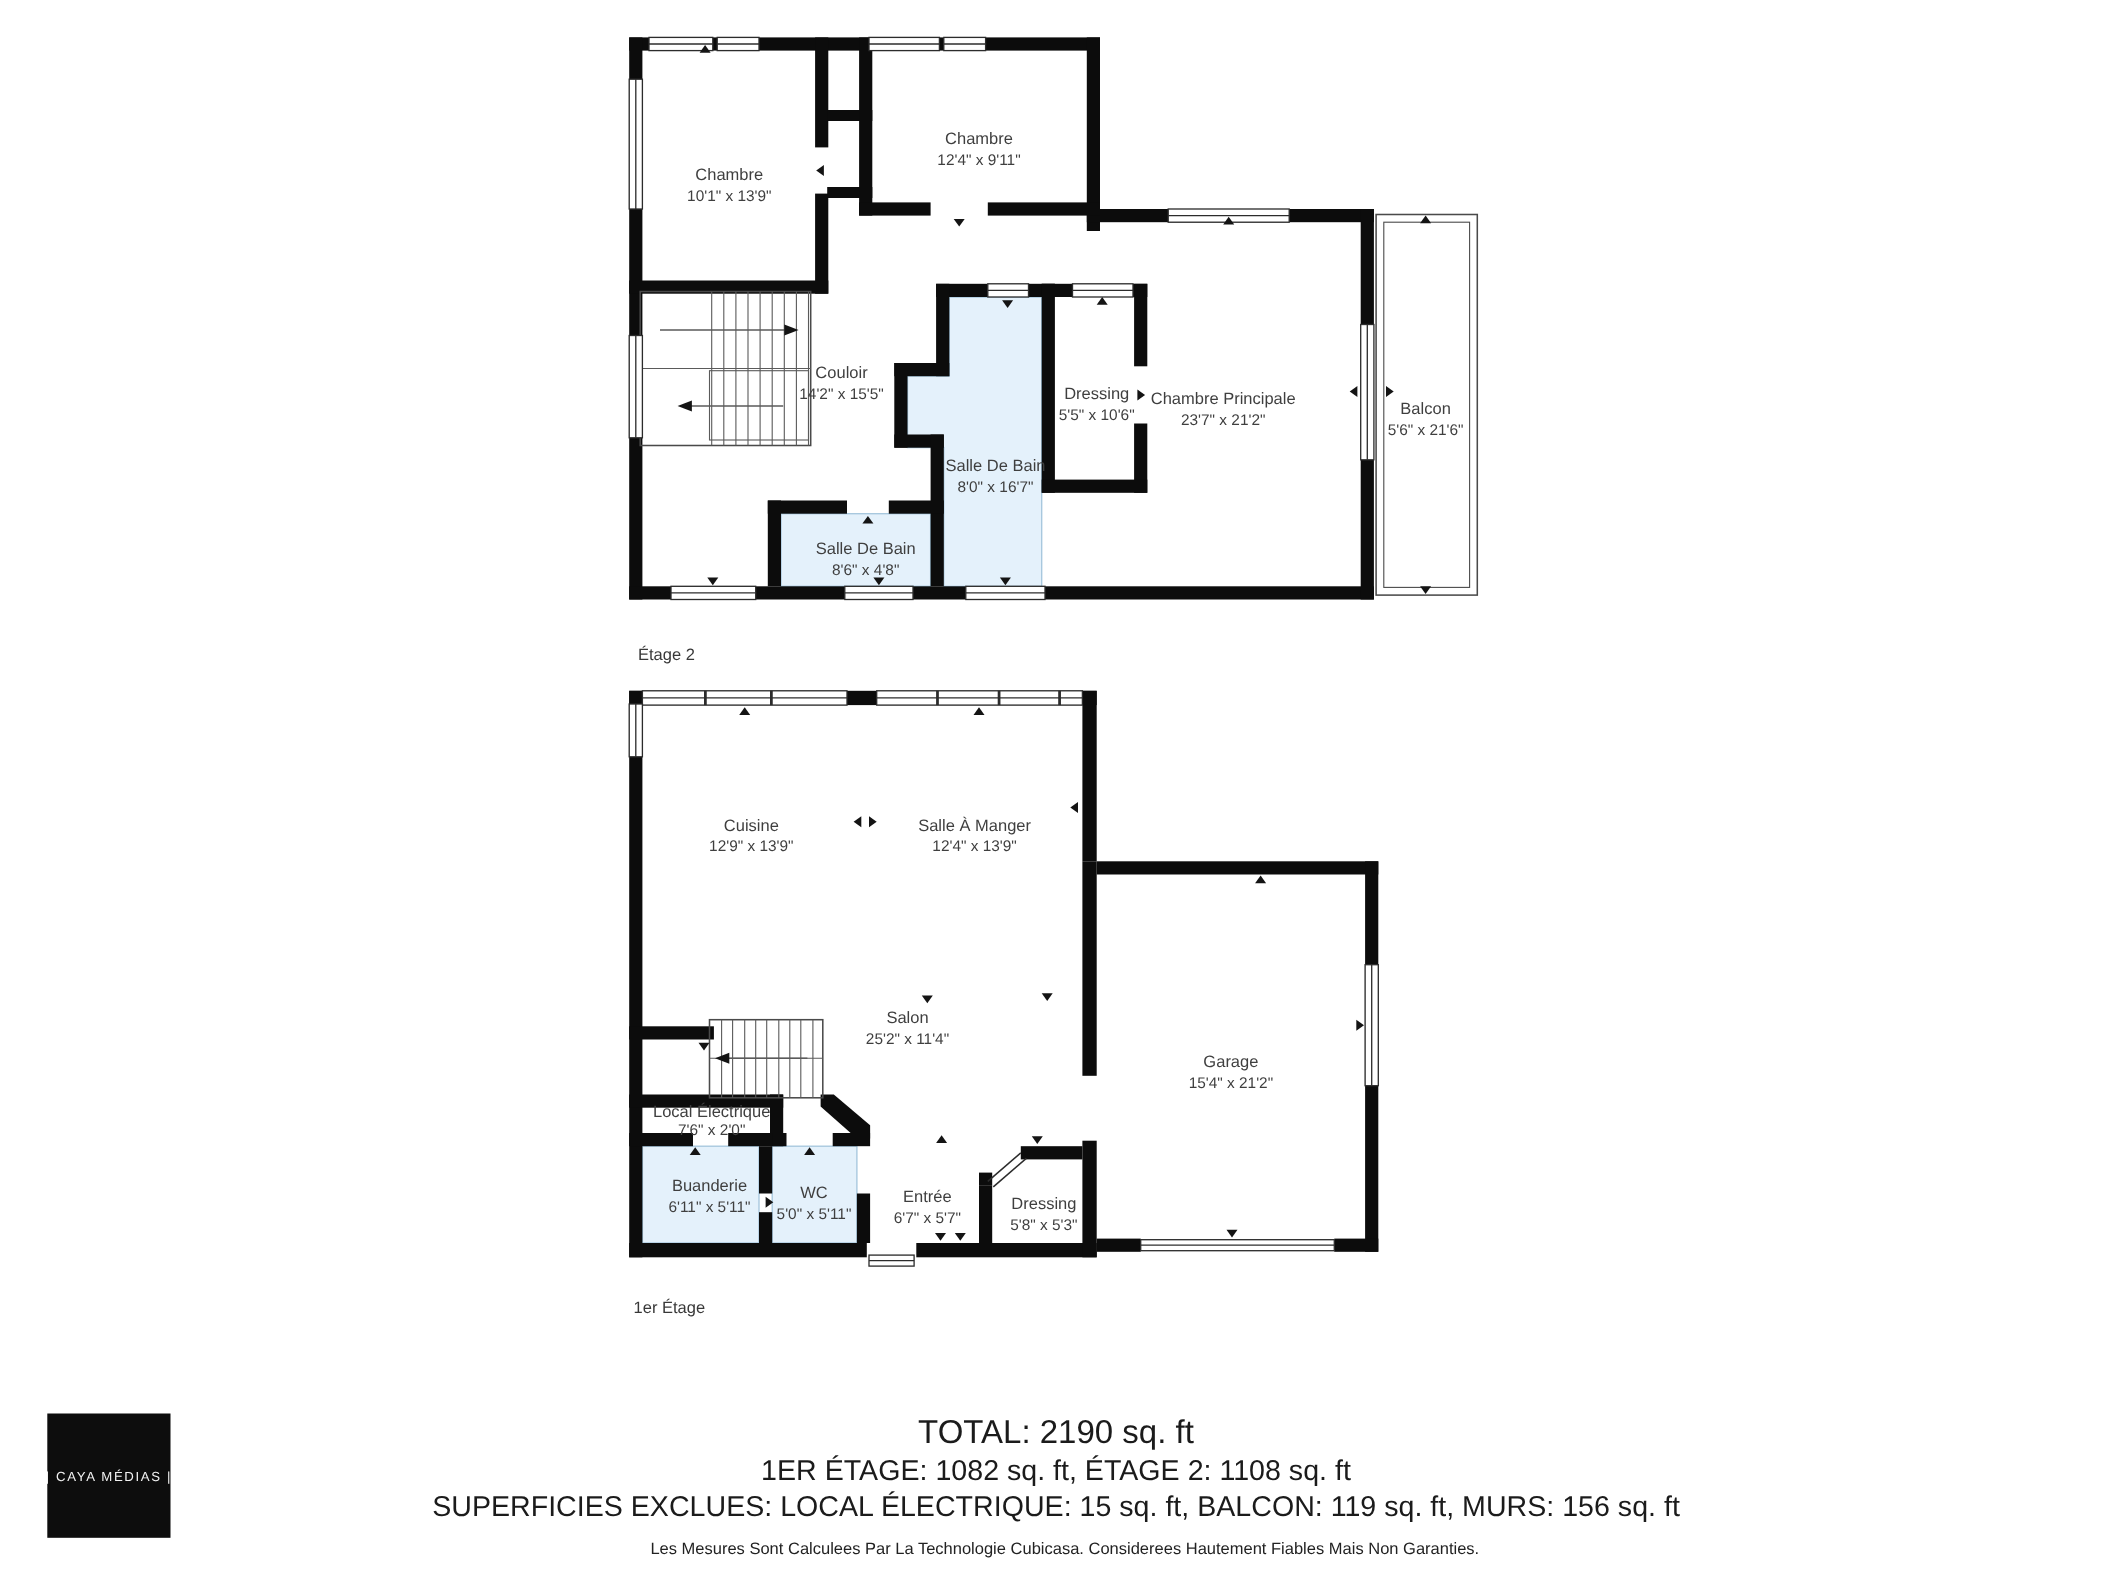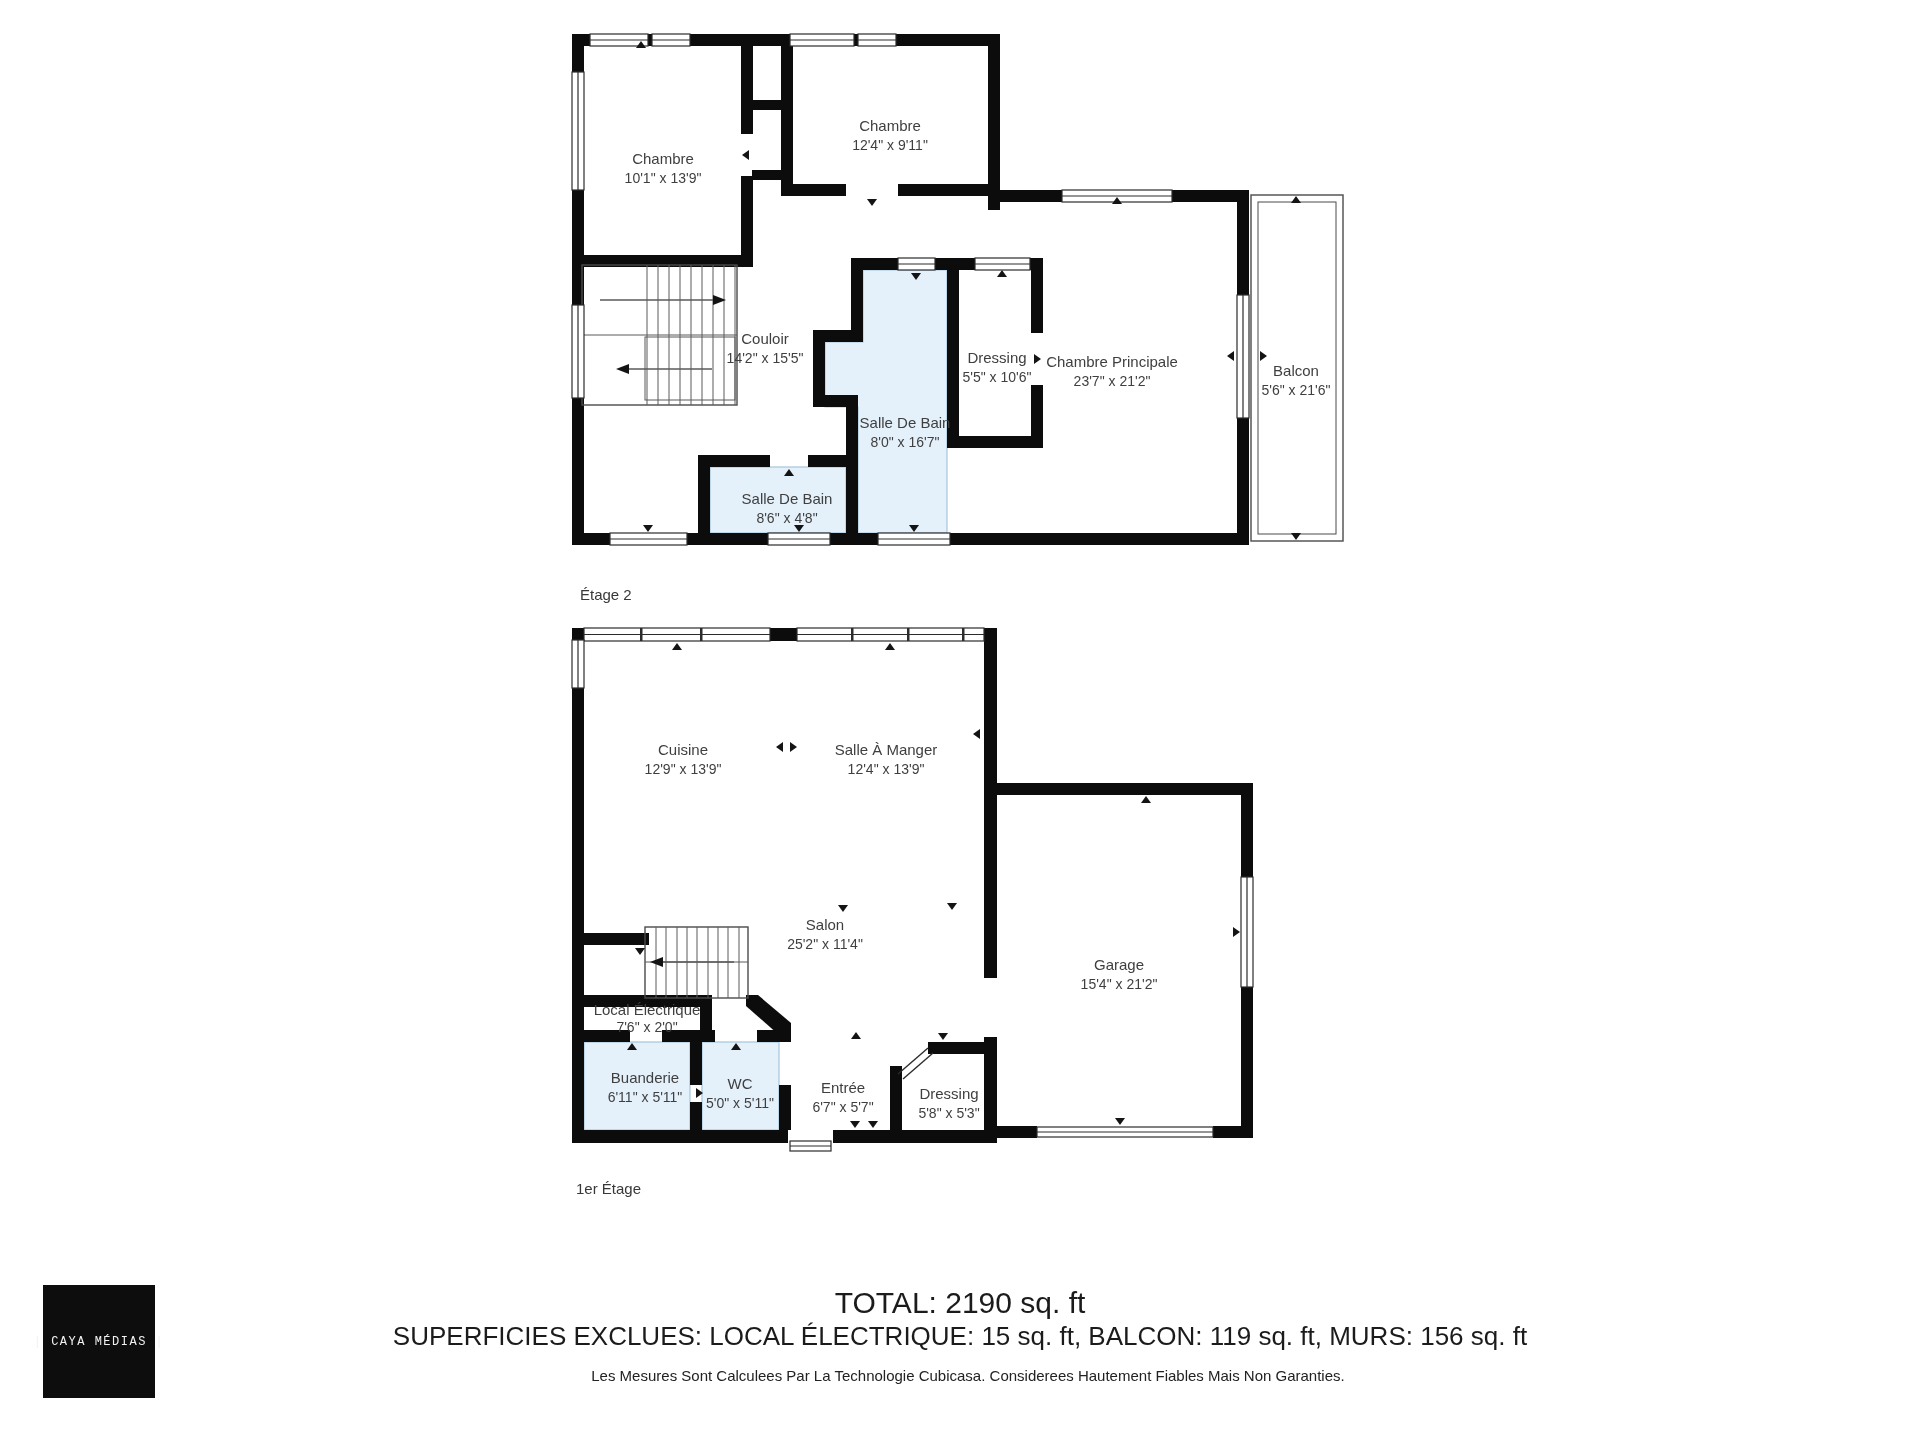--- a/index.html
+++ b/index.html
@@ -13,21 +13,21 @@
   .wall{fill:#0c0c0c;}
   .thinline{stroke:#4a4a4a;stroke-width:1.4;fill:none;}
   .stair{stroke:#5a5a5a;stroke-width:1;fill:none;}
   .blue-room{fill:#e4f1fb;stroke:#a5c6dd;stroke-width:1.2;}
   .summary{position:absolute;left:0;top:1286px;width:1920px;text-align:center;color:#1b1b1b;}
   .summary .total{font-size:30px;font-weight:normal;line-height:34px;}
   .summary .line{font-size:26px;line-height:33px;}
   .summary .disclaimer{font-size:15px;margin-top:14px;color:#222;padding-left:16px;}
   .logo{position:absolute;left:43px;top:1285px;width:112px;height:113px;background:#0d0d0d;
         display:flex;align-items:center;justify-content:center;}
-  .logo span{color:#f2f2f2;font-family:Liberation Mono, monospace;font-size:12px;
+  .logo span{color:#f2f2f2;font-family:Liberation Sans, sans-serif;font-size:12px;
              letter-spacing:1.5px;white-space:nowrap;}
 </style>
 </head>
 <body>
 
 <div class="canvas">
 
 <svg width="1920" height="1440" viewBox="0 0 1920 1440">
 
   <g>
@@ -269,20 +269,21 @@
         <polygon points="850,1121 860,1121 855,1128" fill="#141414"></polygon>
         <polygon points="627,1050 637,1050 632,1043" fill="#141414"></polygon>
         <polygon points="731,1050 741,1050 736,1043" fill="#141414"></polygon>
         <polygon points="696,1088 696,1098 703,1093" fill="#141414"></polygon>
         <polygon points="868,1121 878,1121 873,1128" fill="#141414"></polygon>
       </g>
 </svg>
 
 <div class="summary">
   <div class="total">TOTAL: 2190 sq. ft</div>
+  <div class="line">1ER ÉTAGE: 1082 sq. ft, ÉTAGE 2: 1108 sq. ft</div>
   <div class="line">SUPERFICIES EXCLUES: LOCAL ÉLECTRIQUE: 15 sq. ft, BALCON: 119 sq. ft, MURS: 156 sq. ft</div>
   <div class="disclaimer">Les Mesures Sont Calculees Par La Technologie Cubicasa. Considerees Hautement Fiables Mais Non Garanties.</div>
 </div>
 
 <div class="logo">
   <span>| CAYA MÉDIAS |</span>
 </div>
 
 </div>
 

